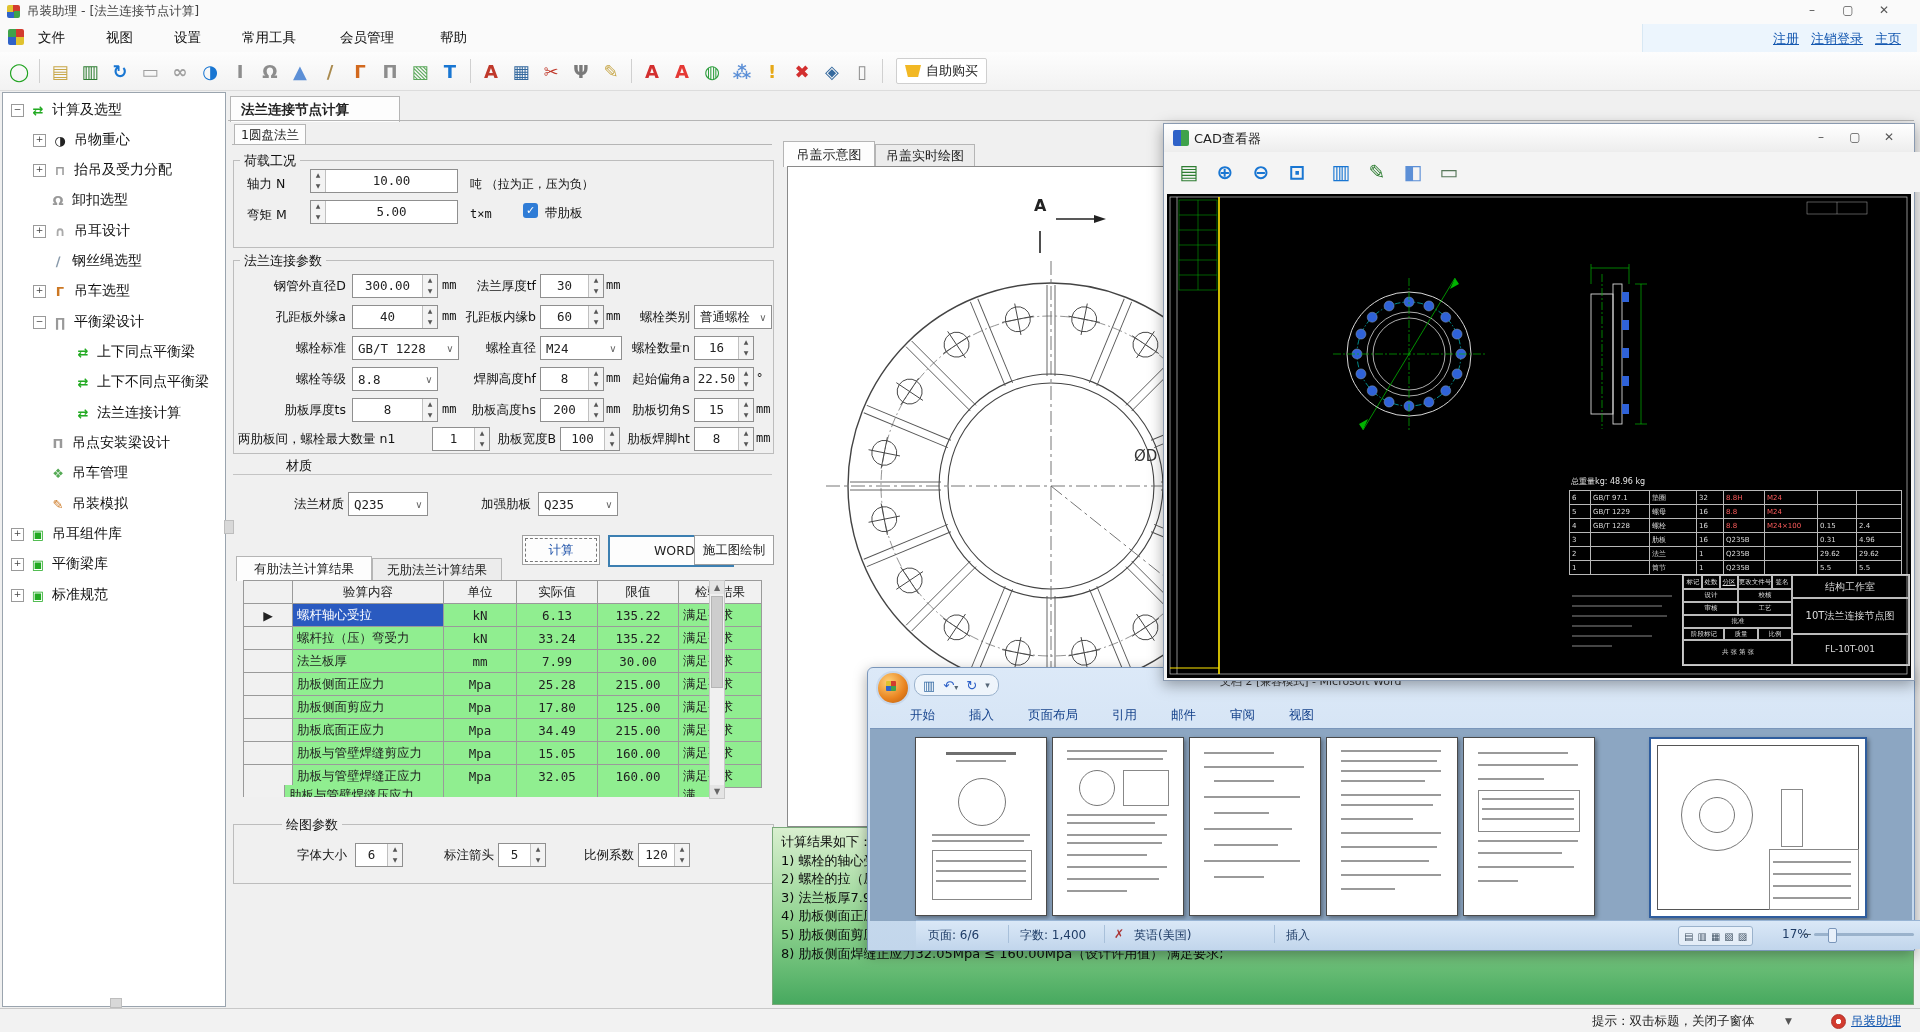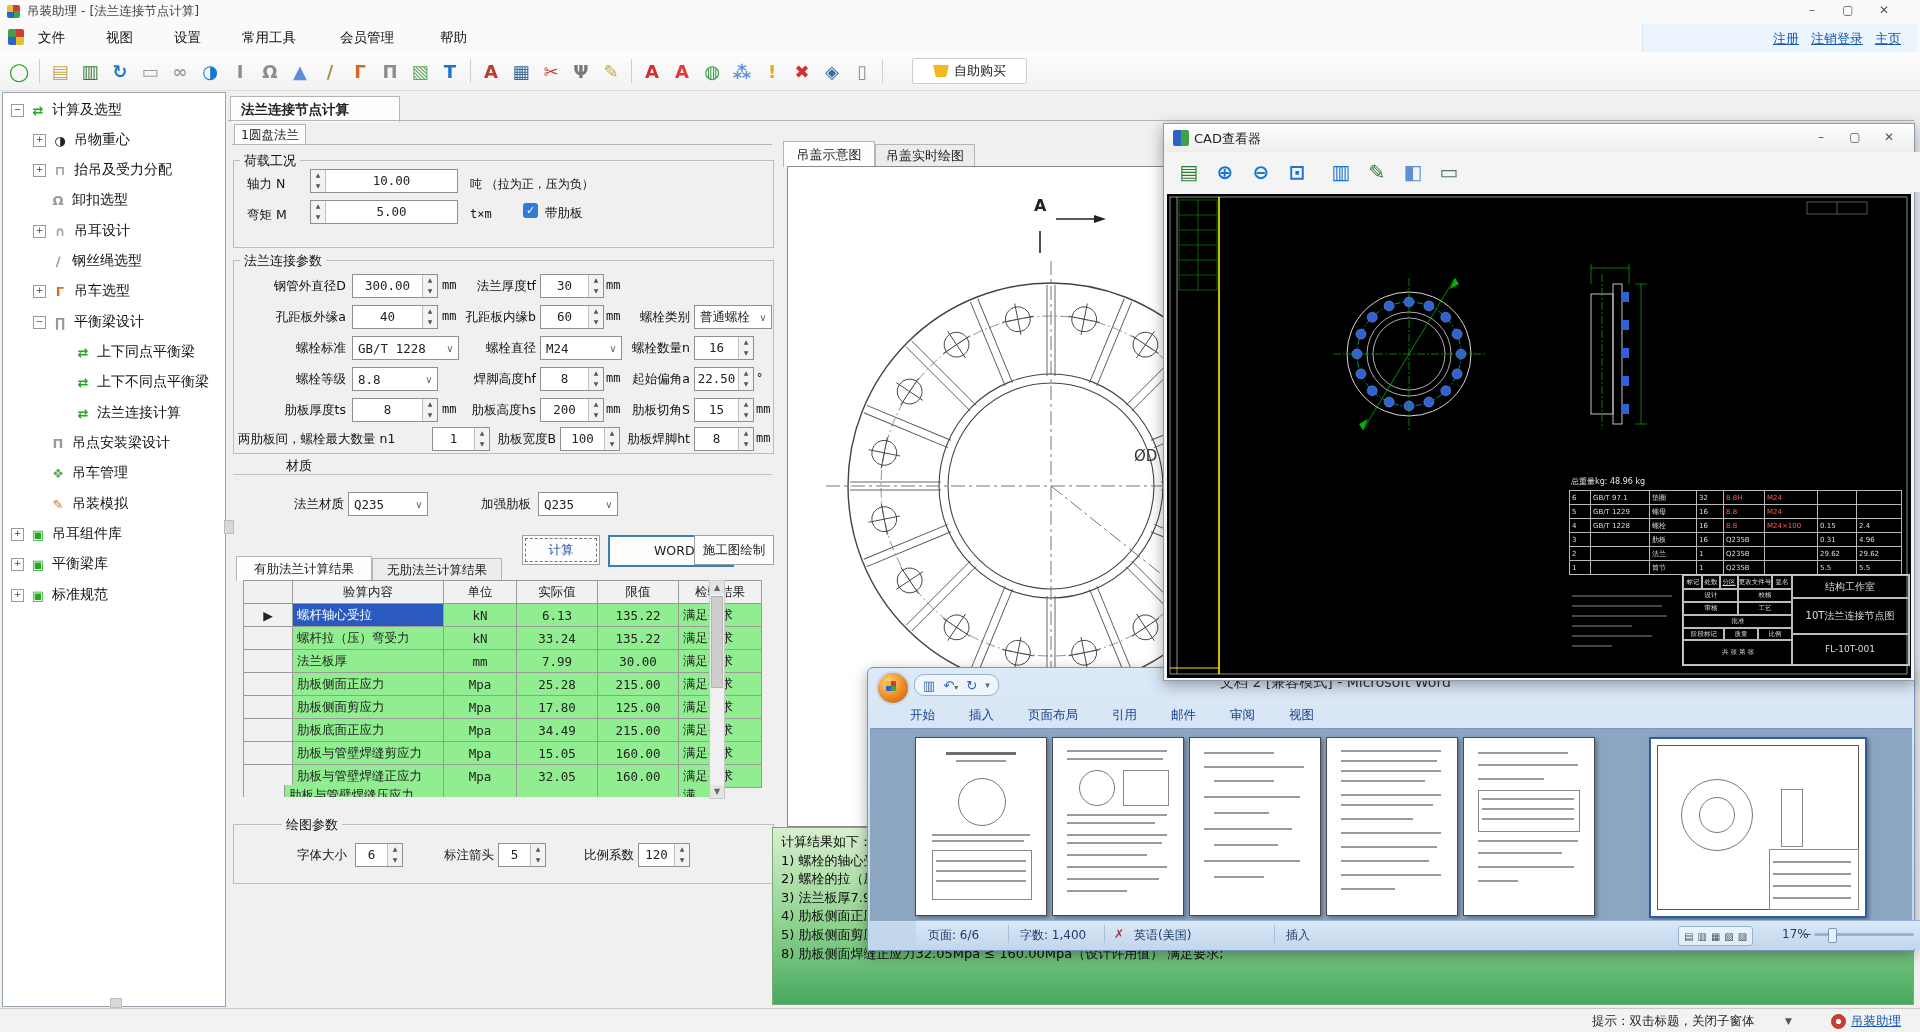--- a/index.html
+++ b/index.html
@@ -18,21 +18,21 @@
   .accountbox{position:absolute;left:1642px;top:24px;width:274px;height:52px;background:#ecf5fd;border-left:1px solid #d8e8f4;}
   .acc-links{position:absolute;right:16px;top:6px;display:flex;gap:12px;}
   .acc-links span{color:#1558b0;text-decoration:underline;font-size:13px;}
   .acc-greet{position:absolute;right:16px;top:28px;color:#1558b0;text-decoration:underline;font-size:12.5px;}
   .toolbar{position:absolute;left:0;top:52px;width:1920px;height:38px;background:linear-gradient(#fdfdfd,#f2f2f2);
            border-bottom:1px solid #dcdcdc;display:flex;align-items:center;padding-left:4px;}
   .tbico{width:26px;height:26px;margin:0 2px;display:flex;align-items:center;justify-content:center;
          font-size:18px;font-weight:bold;}
   .tbsep{width:1px;height:24px;background:#d0d0d0;margin:0 5px;}
   .buybtn{display:flex;align-items:center;gap:5px;border:1px solid #cfcfcf;background:#fff;border-radius:2px;
-          padding:3px 20px;margin-left:24px;}
+          padding:3px 8px;margin-left:8px;}
   .cartico{width:16px;height:12px;background:#f2b824;clip-path:polygon(0 0,100% 0,82% 100%,18% 100%);}
   
   .tree{position:absolute;left:2px;top:92px;width:222px;height:913px;background:#fff;border:1px solid #9aa4ae;}
   .titem{position:absolute;height:22px;display:flex;align-items:center;gap:6px;white-space:nowrap;}
   .texp{width:11px;height:11px;border:1px solid #9a9a9a;background:#fff;font-size:9px;line-height:9px;
         text-align:center;color:#444;flex:none;}
   .ticon{width:16px;text-align:center;font-size:13px;font-weight:bold;flex:none;}
   .tlabel{font-size:14px;color:#111;}
   .grip{position:absolute;width:10px;height:8px;background:#d8d8d8;border:1px solid #bdbdbd;}
   
@@ -107,21 +107,21 @@
   
   .wordwin{position:absolute;left:867px;top:667px;width:1046px;height:282px;z-index:20;
            background:linear-gradient(#dce9f8,#c2d6eb);border:1px solid #7a96ba;border-radius:6px 6px 0 0;
            box-shadow:0 4px 14px rgba(0,0,0,.35);}
   .orb{position:absolute;left:8px;top:3px;width:30px;height:30px;border-radius:50%;
        background:radial-gradient(circle at 35% 30%,#ffd27a,#e8821e 60%,#b35a10);border:2px solid #c8d8ec;}
   .orb .g{position:absolute;left:8px;top:8px;width:10px;height:10px;border-radius:1px;
           background:conic-gradient(#d23b2f 0 25%,#3fa24b 25% 50%,#2f62c8 50% 75%,#e0c22f 75%);}
   .qat{position:absolute;left:46px;top:6px;height:20px;background:rgba(255,255,255,.55);border:1px solid #9ab2cc;
        border-radius:10px;display:flex;align-items:center;padding:0 8px;gap:8px;font-size:13px;color:#2f62c8;}
-  .word-title{position:absolute;left:352px;top:6px;font-size:14px;color:#333;text-align:right;}
+  .word-title{position:absolute;left:352px;top:6px;font-size:11px;color:#333;text-align:right;}
   .wtabs{position:absolute;left:36px;top:34px;height:26px;display:flex;gap:22px;align-items:center;}
   .wtabs span{font-size:12.5px;color:#15428b;padding:3px 6px;}
   .wcontent{position:absolute;left:2px;top:60px;width:1042px;height:192px;background:#8ca6c2;border-top:1px solid #7a96ba;}
   .pg{position:absolute;top:8px;background:#fff;border:1px solid #4a4a4a;box-shadow:2px 2px 4px rgba(0,0,0,.35);}
   .pg.sel6{border:2px solid #2f5d9e;}
   .tl{position:absolute;background:#9a9a9a;height:2px;}
   .tlb{position:absolute;background:#6f6f6f;height:3px;}
   .tfig{position:absolute;border:1px solid #777;border-radius:50%;}
   .tgrid{position:absolute;border:1px solid #888;}
   .wstatus{position:absolute;left:0px;top:252px;width:1046px;height:28px;background:linear-gradient(#dae8f7,#c2d6ec);

